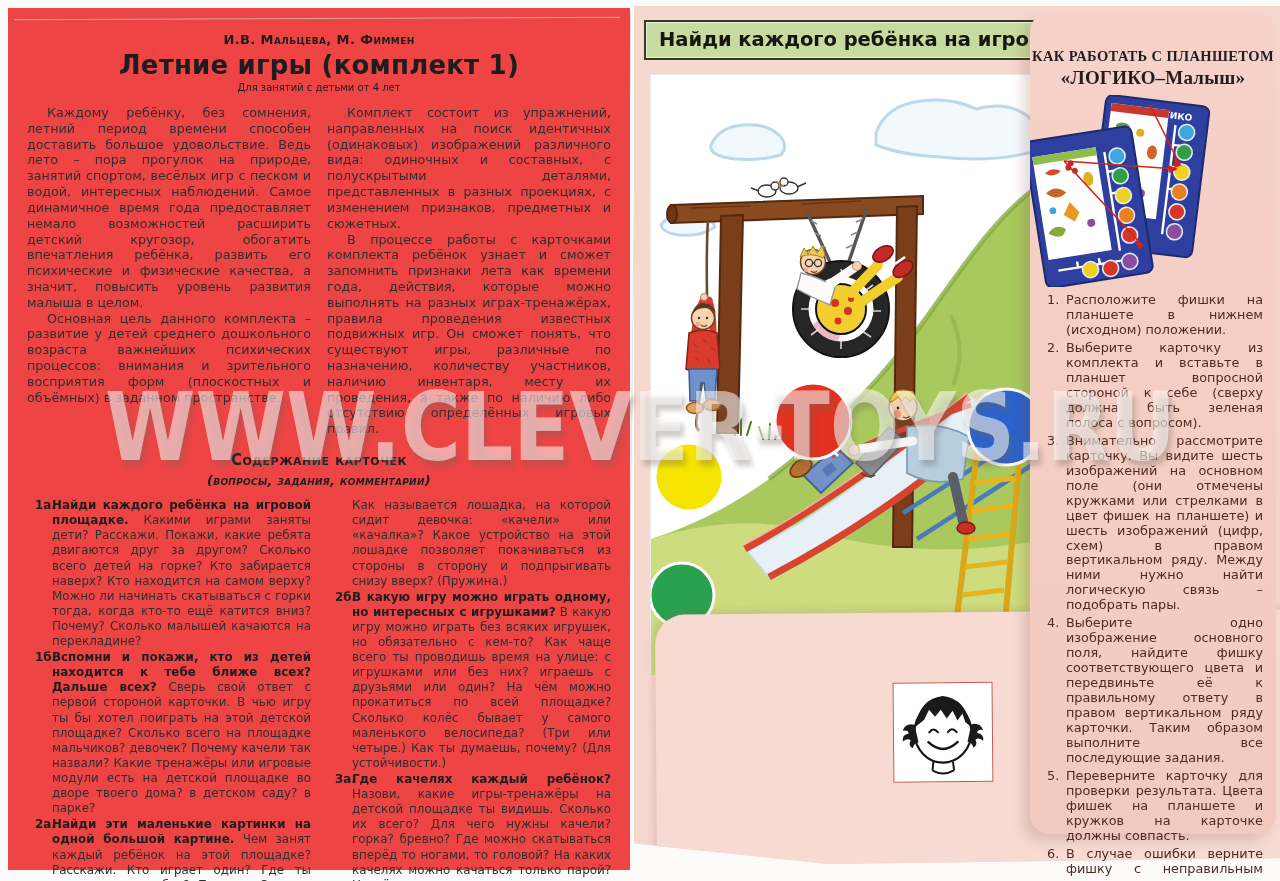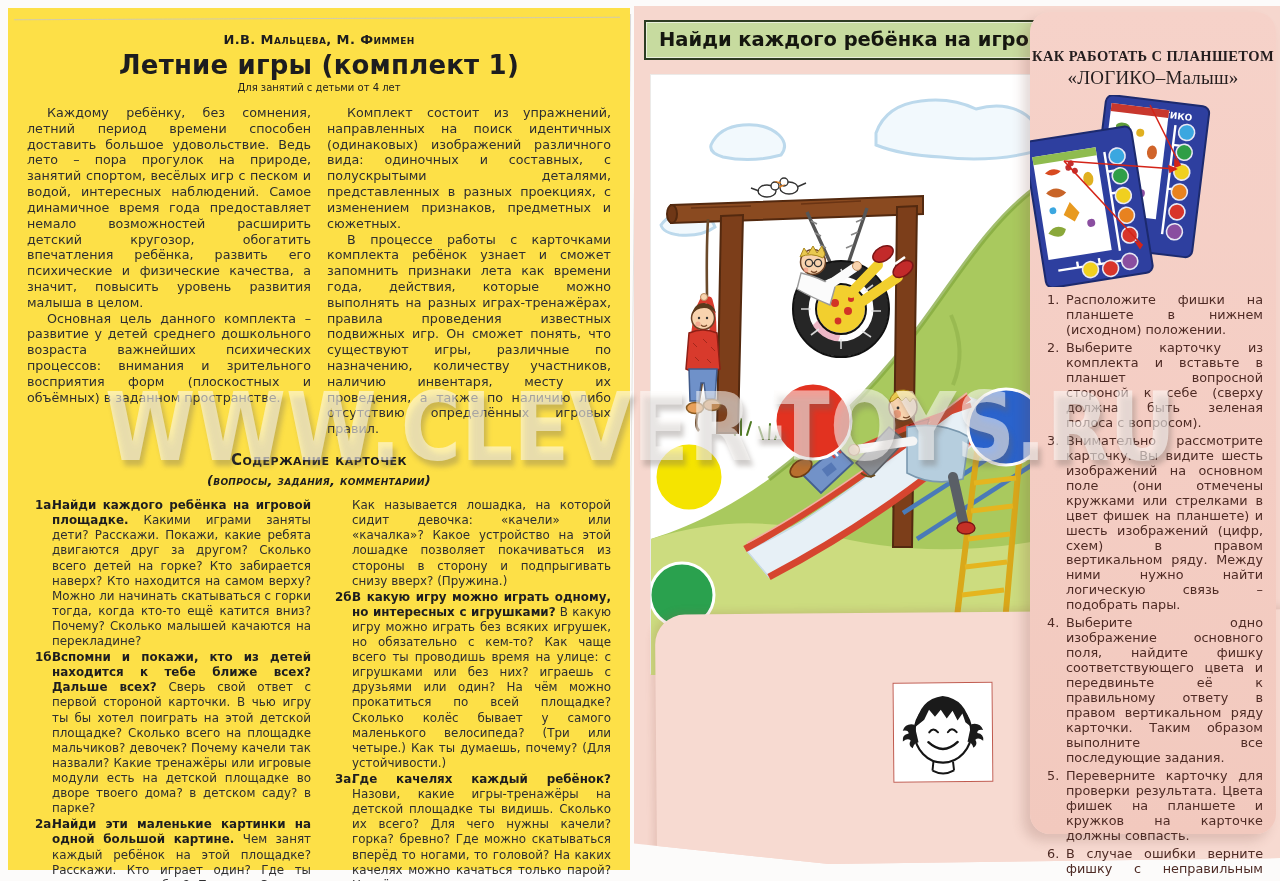--- a/index.html
+++ b/index.html
@@ -2,21 +2,21 @@
 <html><head>
 <meta charset="utf-8">
 <style>
   html,body{margin:0;padding:0;}
   body{
     width:1280px;height:881px;overflow:hidden;position:relative;
     background:#fcfbfa;font-family:"DejaVu Sans","Liberation Sans",sans-serif;
     -webkit-font-smoothing:antialiased;
   }
   
-  .left-page{position:absolute;left:8px;top:8px;width:622px;height:862px;background:#fde047;z-index:1;}
+  .left-page{position:absolute;left:8px;top:8px;width:622px;height:862px;background:#ef4444;z-index:1;}
   .page-crease{position:absolute;left:6px;top:10px;width:606px;height:1px;background:#c7c5c6;opacity:.8;transform:rotate(-.25deg);}
   .lp-header{text-align:center;padding-top:24px;color:#1d1d1f;}
   .authors{font-size:13px;font-variant:small-caps;font-weight:600;letter-spacing:.4px;margin:0 0 3px 0;}
   .lp-title{font-size:26px;font-weight:bold;margin:0;letter-spacing:.2px;}
   .lp-age{font-size:10px;margin:2px 0 12px 0;}
   .lp-method{font-size:15px;font-variant:small-caps;font-weight:600;letter-spacing:.6px;margin:0 0 12px 0;}
   .cols{display:flex;gap:16px;padding:0 19px;color:#2e2e30;}
   .col{width:calc(50% - 8px);text-align:justify;}
   .intro p{font-size:12.7px;line-height:1.245;margin:0;text-indent:20px;}
   .contents-head{text-align:center;margin:14px 0 10px 0;color:#1d1d1f;}
@@ -39,21 +39,21 @@
   .flap{position:absolute;left:22px;top:606px;width:640px;height:252px;background:#f7dad1;
     border-top-left-radius:30px;transform:rotate(-.5deg);
     box-shadow:-3px -3px 7px rgba(150,95,80,.18);}
   .face-box{position:absolute;left:237px;top:70px;width:100px;height:100px;background:#fff;border:1px solid #c05a4e;box-sizing:border-box;}
   
   .sidebar{position:absolute;left:1030px;top:12px;width:246px;height:822px;z-index:5;
     background:linear-gradient(180deg,#f6d2c9 0%,#f4cdc3 55%,#f2c9be 100%);
     border-radius:20px;box-shadow:-7px 7px 12px rgba(120,70,60,.20);}
   .sb-head{ text-align:center;margin-top:36px;color:#241d1e;font-family:"Liberation Serif","DejaVu Serif",serif;}
   .sb-h1{font-size:14.5px;font-weight:bold;letter-spacing:.4px;margin:0;}
-  .sb-h2{font-size:19px;font-weight:normal;letter-spacing:.2px;margin:2px 0 0 0;}
+  .sb-h2{font-size:19px;font-weight:bold;letter-spacing:.2px;margin:2px 0 0 0;}
   .sb-thumb{width:184px;height:192px;margin:6px auto 2px auto;}
   .sb-steps{padding:0 13px 0 17px;color:#4e2b25;font-size:12.8px;line-height:1.17;text-align:justify;}
   .step{position:relative;padding-left:19px;margin-bottom:3px;}
   .step-num{position:absolute;left:0;top:0;}
   
   .watermark{position:absolute;left:105px;top:372px;z-index:30;pointer-events:none;white-space:nowrap;
     font-weight:bold;font-size:100px;letter-spacing:0;
     color:rgba(253,251,249,.55);text-shadow:4px 6px 6px rgba(110,100,95,.33);
     transform:scale(.82,.95);transform-origin:left top;}
 </style>

